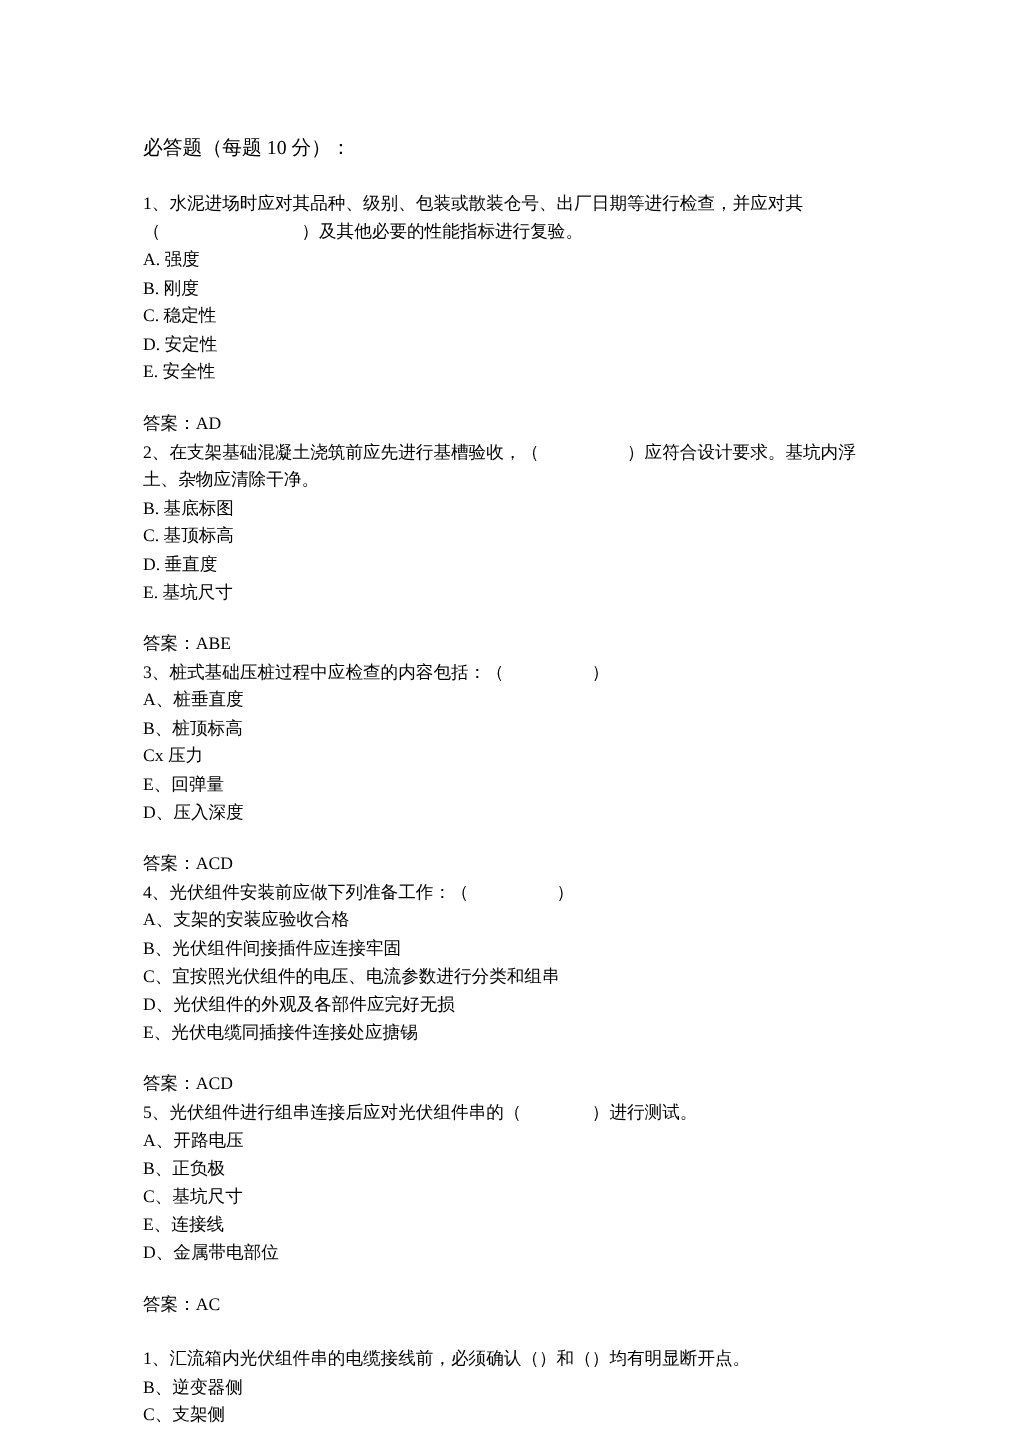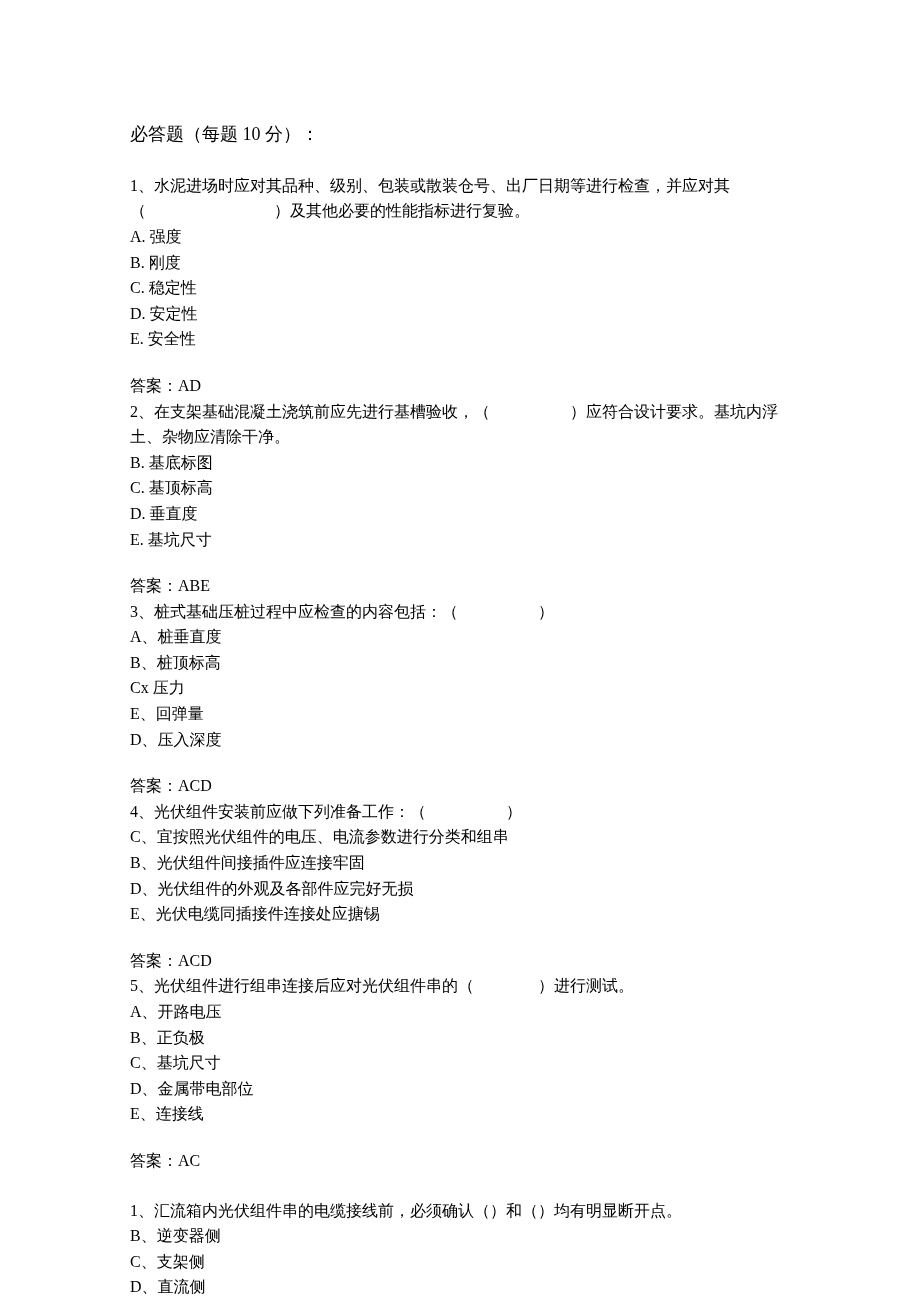--- a/index.html
+++ b/index.html
@@ -64,34 +64,35 @@
   <span class="line">A、桩垂直度</span>
   <span class="line">B、桩顶标高</span>
   <span class="line">Cx 压力</span>
   <span class="line">E、回弹量</span>
   <span class="line">D、压入深度</span>
   <span class="answer">答案：ACD</span>
 </div>
 
 <div class="question-block">
   <span class="line">4、光伏组件安装前应做下列准备工作：（　　　　　）</span>
+  <span class="line">A、支架的安装应验收合格</span>
+  <span class="line">B、光伏组件间接插件应连接牢固</span>
   <span class="line">C、宜按照光伏组件的电压、电流参数进行分类和组串</span>
-  <span class="line">B、光伏组件间接插件应连接牢固</span>
   <span class="line">D、光伏组件的外观及各部件应完好无损</span>
   <span class="line">E、光伏电缆同插接件连接处应搪锡</span>
   <span class="answer">答案：ACD</span>
 </div>
 
 <div class="question-block">
   <span class="line">5、光伏组件进行组串连接后应对光伏组件串的（　　　　）进行测试。</span>
   <span class="line">A、开路电压</span>
   <span class="line">B、正负极</span>
   <span class="line">C、基坑尺寸</span>
+  <span class="line">E、连接线</span>
   <span class="line">D、金属带电部位</span>
-  <span class="line">E、连接线</span>
   <span class="answer">答案：AC</span>
 </div>
 
 <div class="question-block space-before">
   <span class="line">1、汇流箱内光伏组件串的电缆接线前，必须确认（）和（）均有明显断开点。</span>
   <span class="line">B、逆变器侧</span>
   <span class="line">C、支架侧</span>
   <span class="line">D、直流侧</span>
 </div>
 

